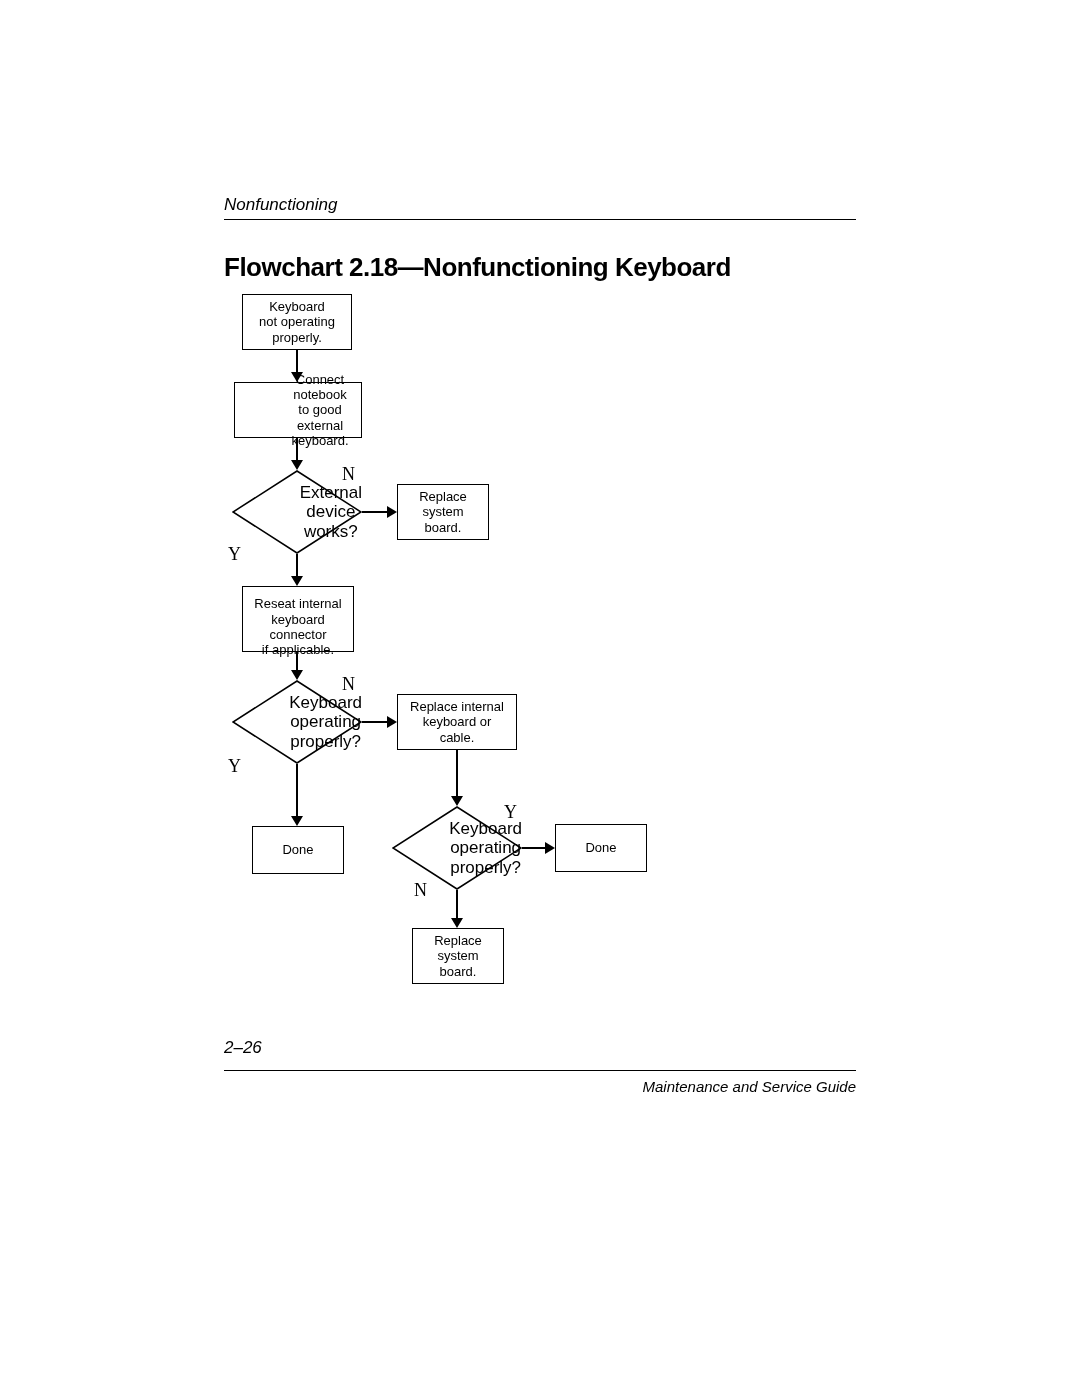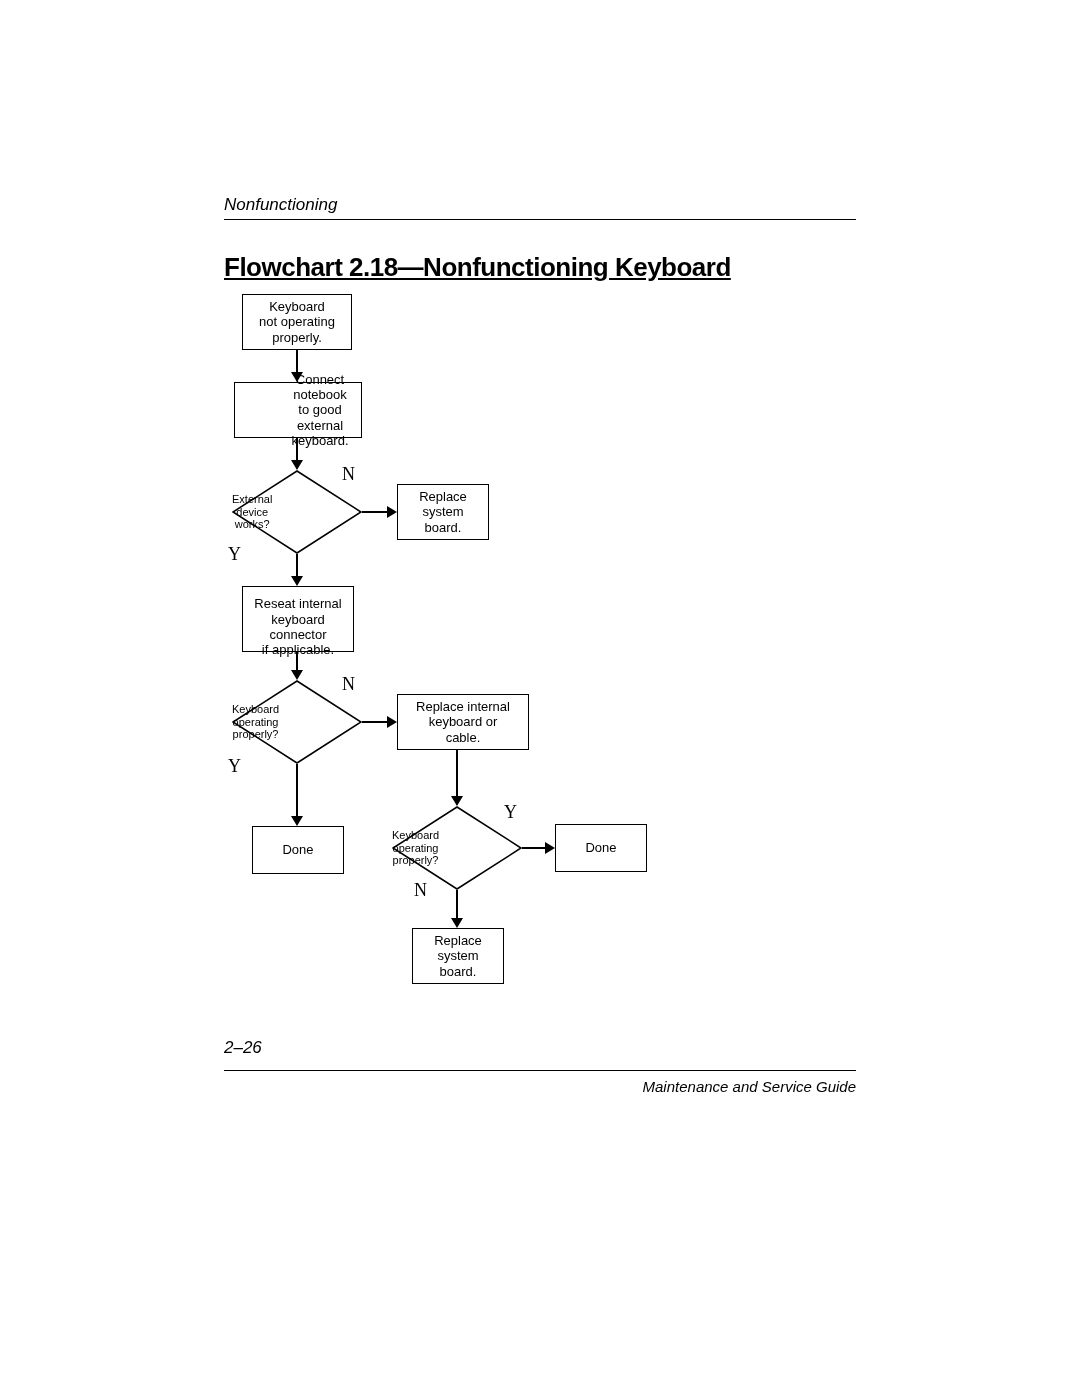--- a/index.html
+++ b/index.html
@@ -25,21 +25,20 @@
     border-bottom: 1.5px solid #000;
     padding-bottom: 4px;
   }
   .title {
     position: absolute;
     top: 252px;
     left: 224px;
     font-weight: bold;
     font-size: 26px;
     letter-spacing: -0.5px;
-    text-decoration: underline;
   }
   .flow {
     position: absolute;
     top: 294px;
     left: 224px;
     width: 632px;
     height: 772px;
   }
   .box {
     position: absolute;
@@ -61,23 +60,23 @@
   .diamond svg {
     position: absolute;
     top: 0; left: 0;
   }
   .diamond .dtext {
     position: absolute;
     width: 100%;
     height: 100%;
     display: flex;
     align-items: center;
-    justify-content: flex-start;
+    justify-content: flex-end;
     text-align: center;
-    font-size: 11px;
+    font-size: 17px;
     line-height: 1.15;
   }
   .label {
     position: absolute;
     font-family: "Times New Roman", Times, serif;
     font-size: 18px;
   }
   .footer-rule {
     position: absolute;
     left: 224px;
@@ -194,21 +193,21 @@
         </div>
     </div>
 
     <div class="label" style="left:118px; top:380px;">N</div>
 
     <div class="label" style="left:4px; top:462px;">Y</div>
 
     <div class="conn" style="left:138px; top:427px; width:27px; height:2px;"></div>
     <div class="arrowhead ah-right" style="left:163px; top:422px;"></div>
 
-    <div class="box" style="left:173px; top:400px; width:132px; height:56px;">
+    <div class="box" style="left:173px; top:400px; width:120px; height:56px;">
       <span style="white-space:pre-line;">Replace internal
 keyboard or
 cable.</span>
     </div>
 
     <div class="conn" style="left:72px; top:470px; width:2px; height:54px;"></div>
     <div class="arrowhead ah-down" style="left:67px; top:522px;"></div>
 
     <div class="box" style="left:28px; top:532px; width:92px; height:48px;">
       <span>Done</span>

